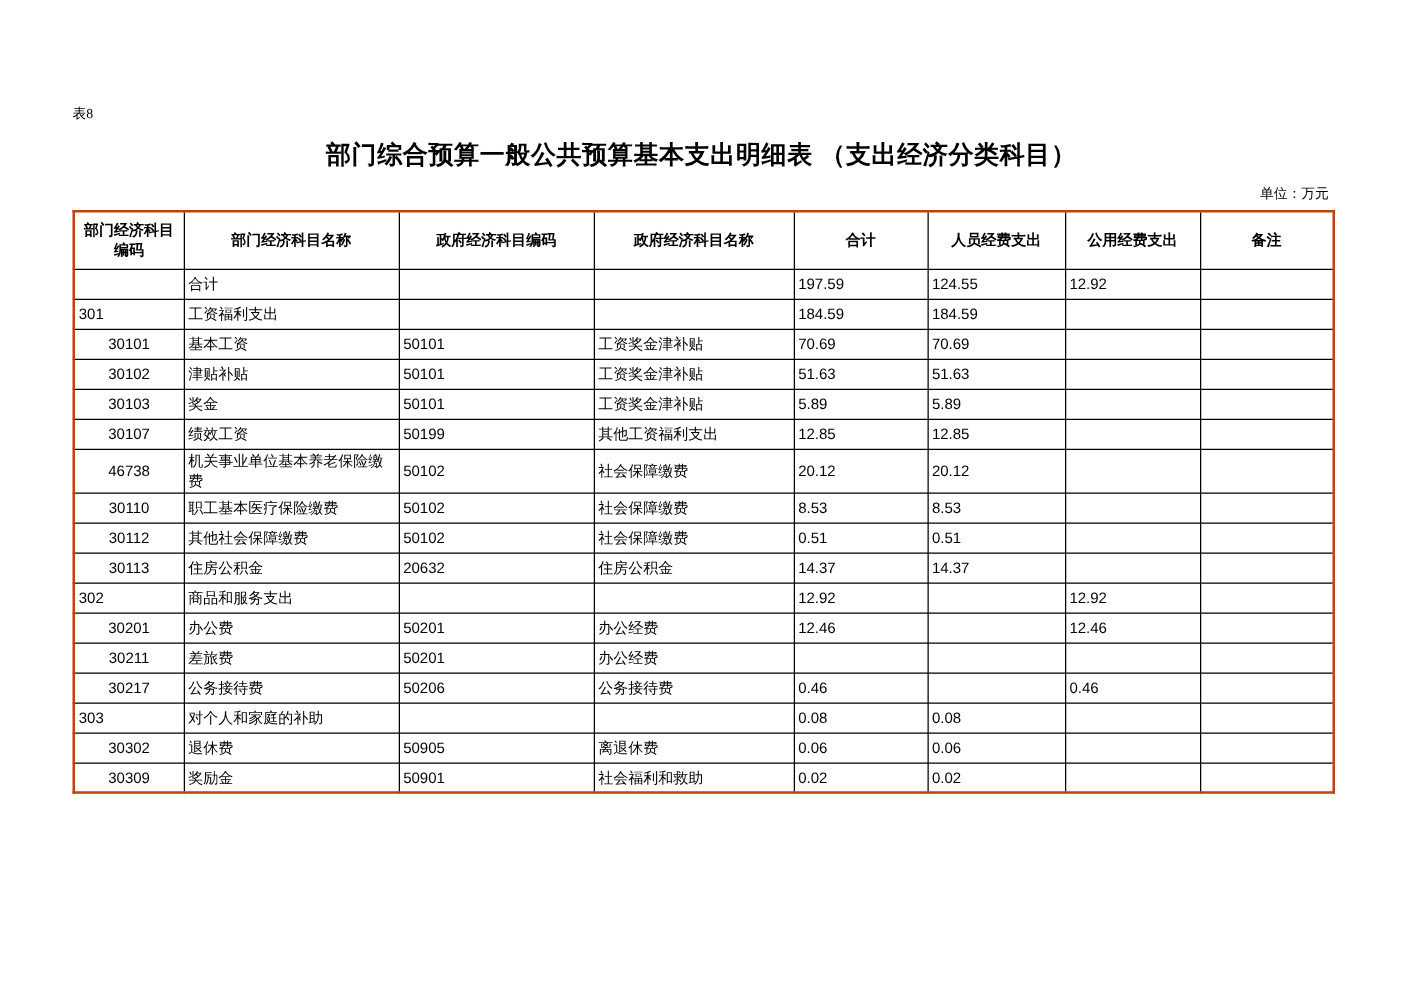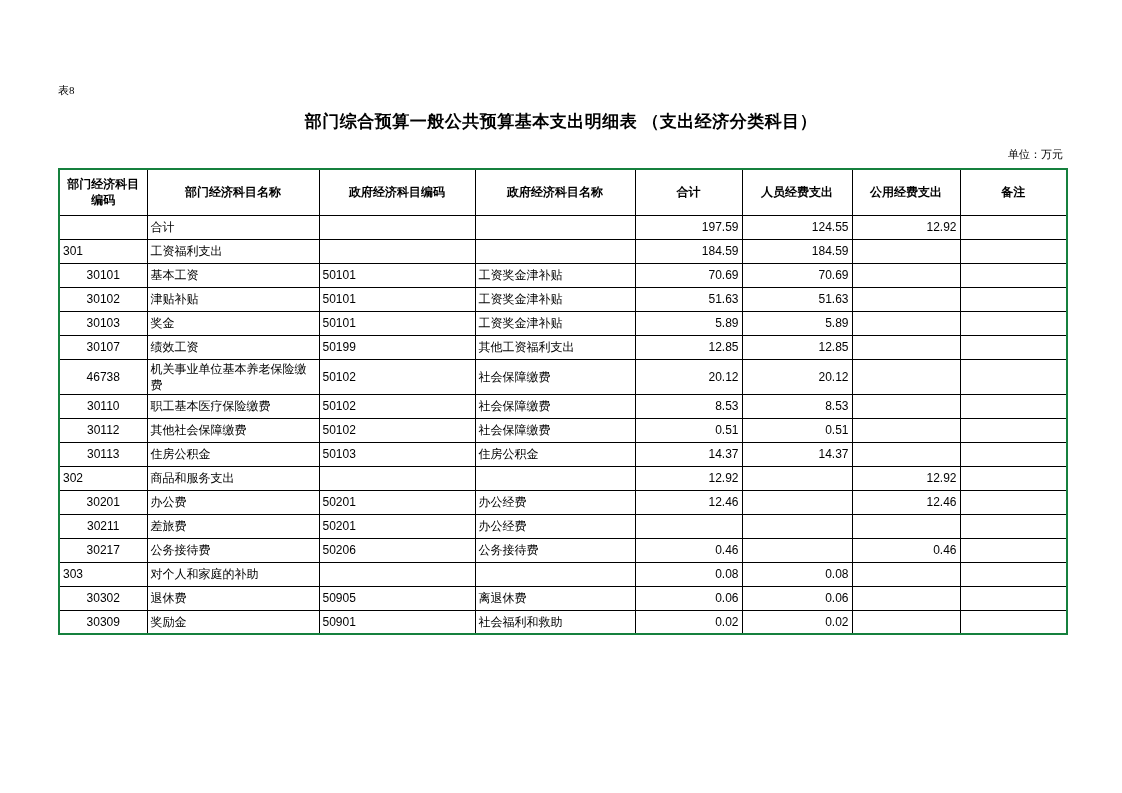--- a/index.html
+++ b/index.html
@@ -18,57 +18,57 @@
     position: absolute;
     left: 58px; top: 83px;
     font-size: 11px;
     font-family: "Liberation Serif", "DejaVu Serif", serif;
   }
   .doc-title {
     position: absolute;
     left: 0; top: 110px;
     width: 1122px;
     text-align: center;
-    font-size: 17px;
+    font-size: 20px;
     font-weight: bold;
     letter-spacing: 0.5px;
   }
   .unit-note {
     position: absolute;
     right: 59px; top: 147px;
     font-size: 11px;
     font-family: Liberation Serif, serif;
   }
   table.budget {
     position: absolute;
     left: 58px; top: 168px;
     width: 1008px;
     border-collapse: collapse;
     table-layout: fixed;
-    border: 2px solid #15803d;
+    border: 2px solid #c2410c;
   }
   table.budget th, table.budget td {
     border: 1px solid #000;
     font-size: 12px;
     line-height: 1.35;
     vertical-align: middle;
     overflow: hidden;
   }
   table.budget thead tr { height: 46px; }
   table.budget tbody tr { height: 24px; }
   table.budget th {
     font-weight: bold;
     text-align: center;
     padding: 2px 3px;
     font-family: "Liberation Serif", "DejaVu Serif", serif;
   }
   table.budget td { padding: 1px 3px; }
   td.align-left   { text-align: left; }
   td.align-center { text-align: center; }
-  td.align-right  { text-align: right; }
+  td.align-right  { }
   td.cname { font-family: "Liberation Serif", "DejaVu Serif", serif; }
   td.num   { font-family: "Liberation Sans", "DejaVu Sans", sans-serif; }
 </style>
 </head>
 <body>
 
 <div class="page">
 
   <div class="table-label">表8</div>
 
@@ -186,21 +186,21 @@
           <td class="num align-left">50102</td>
           <td class="cname align-left">社会保障缴费</td>
           <td class="num align-right">0.51</td>
           <td class="num align-right">0.51</td>
           <td class="num align-right"></td>
           <td class="align-left"></td>
         </tr>
         <tr>
           <td class="num align-center">30113</td>
           <td class="cname align-left">住房公积金</td>
-          <td class="num align-left">50103</td>
+          <td class="num align-left">20632</td>
           <td class="cname align-left">住房公积金</td>
           <td class="num align-right">14.37</td>
           <td class="num align-right">14.37</td>
           <td class="num align-right"></td>
           <td class="align-left"></td>
         </tr>
         <tr>
           <td class="num align-left">302</td>
           <td class="cname align-left">商品和服务支出</td>
           <td class="num align-left"></td>

